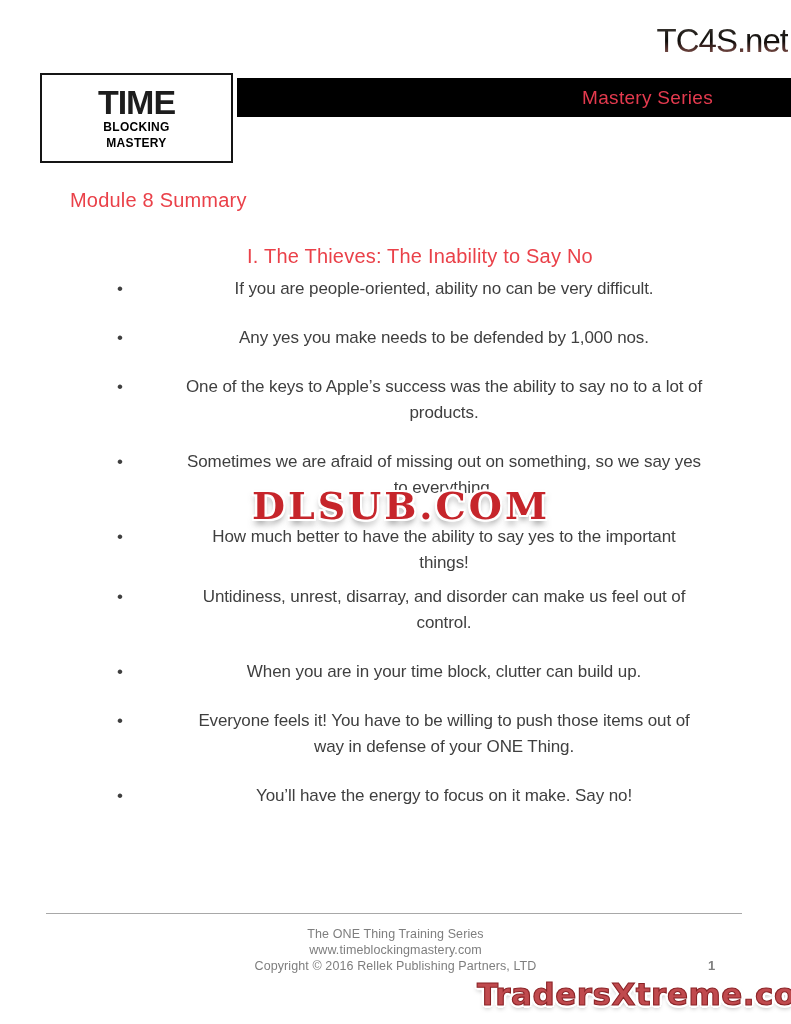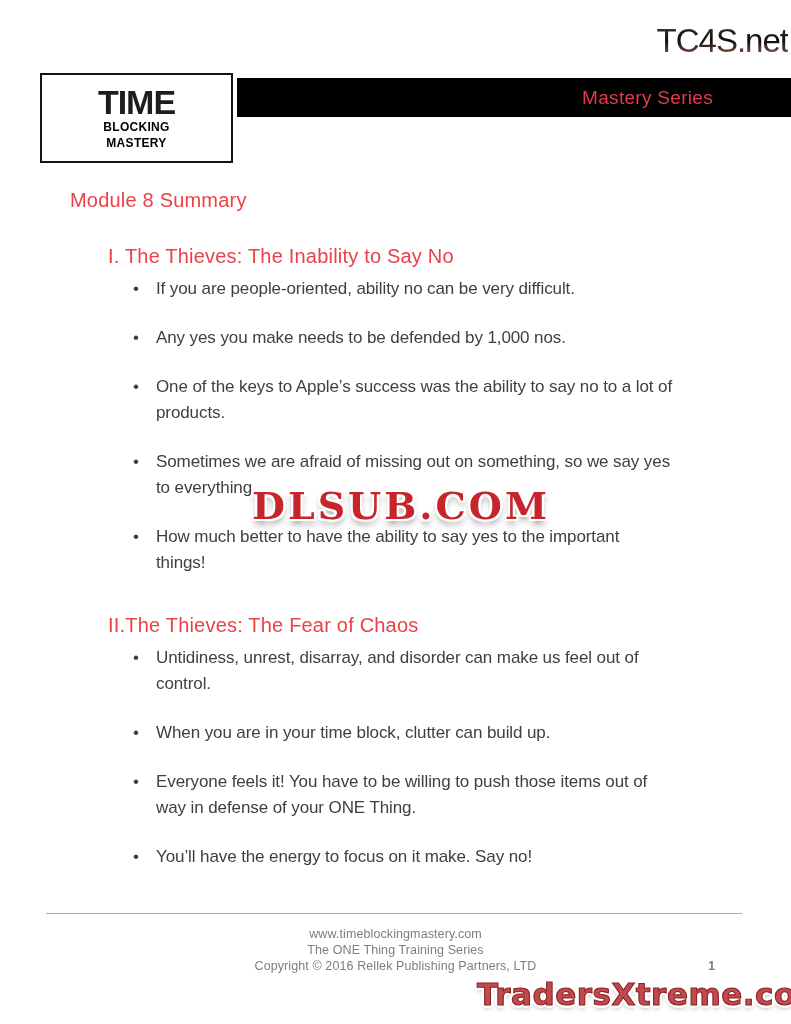--- a/index.html
+++ b/index.html
@@ -31,21 +31,21 @@
     background:#ffffff;border:2px solid #151515;z-index:3;
     display:flex;flex-direction:column;align-items:center;justify-content:center;margin-top:20px;
   }
   .logo-time{font-size:34px;line-height:34px;font-weight:bold;letter-spacing:-1px;color:#1d1d1d;}
   .logo-sub{font-size:12px;line-height:15px;font-weight:bold;letter-spacing:0.3px;color:#000000;margin-top:1px;}
   
   .title{
     position:absolute;left:70px;top:176px;
     font-size:20px;font-weight:400;color:#ea4149;letter-spacing:0.2px;
   }
-  .content{position:absolute;left:108px;top:244px;width:656px;}
+  .content{position:absolute;left:92px;top:244px;width:656px;text-align:center;}
   .content h2{
     font-size:20px;line-height:24px;font-weight:400;
     color:#ea4149;margin:0;letter-spacing:0.2px;
   }
   .section-2 h2{margin-top:37px;}
   .content ul{list-style:none;margin:8px 0 0;padding:0 0 0 48px;}
   .content li{
     position:relative;font-size:17px;line-height:26px;color:#3f3f3f;
     margin-bottom:23px;white-space:pre-line;letter-spacing:-0.1px;
   }
@@ -111,38 +111,37 @@
         <li><span>One of the keys to Apple’s success was the ability to say no to a lot of
 products.</span></li>
         <li><span>Sometimes we are afraid of missing out on something, so we say yes
 to everything.</span></li>
         <li><span>How much better to have the ability to say yes to the important
 things!</span></li>
       </ul>
     </section>
 
     <section class="section-2">
-      <h2>II.The Thieves: The Fear of Chaos</h2>
       <ul>
         <li><span>Untidiness, unrest, disarray, and disorder can make us feel out of
 control.</span></li>
         <li><span>When you are in your time block, clutter can build up.</span></li>
         <li><span>Everyone feels it! You have to be willing to push those items out of
 way in defense of your ONE Thing.</span></li>
         <li><span>You’ll have the energy to focus on it make. Say no!</span></li>
       </ul>
     </section>
 
   </main>
 
   <div class="dlsub">DLSUB.COM</div>
 
   <div class="footer-rule"></div>
   <div class="footer-lines">
+    <div>The ONE Thing Training Series</div>
     <div>www.timeblockingmastery.com</div>
-    <div>The ONE Thing Training Series</div>
     <div>Copyright © 2016 Rellek Publishing Partners, LTD</div>
   </div>
   <div class="page-number">1</div>
 
   <div class="traders">TradersXtreme.com</div>
 
 </div>
 
 </body></html>

